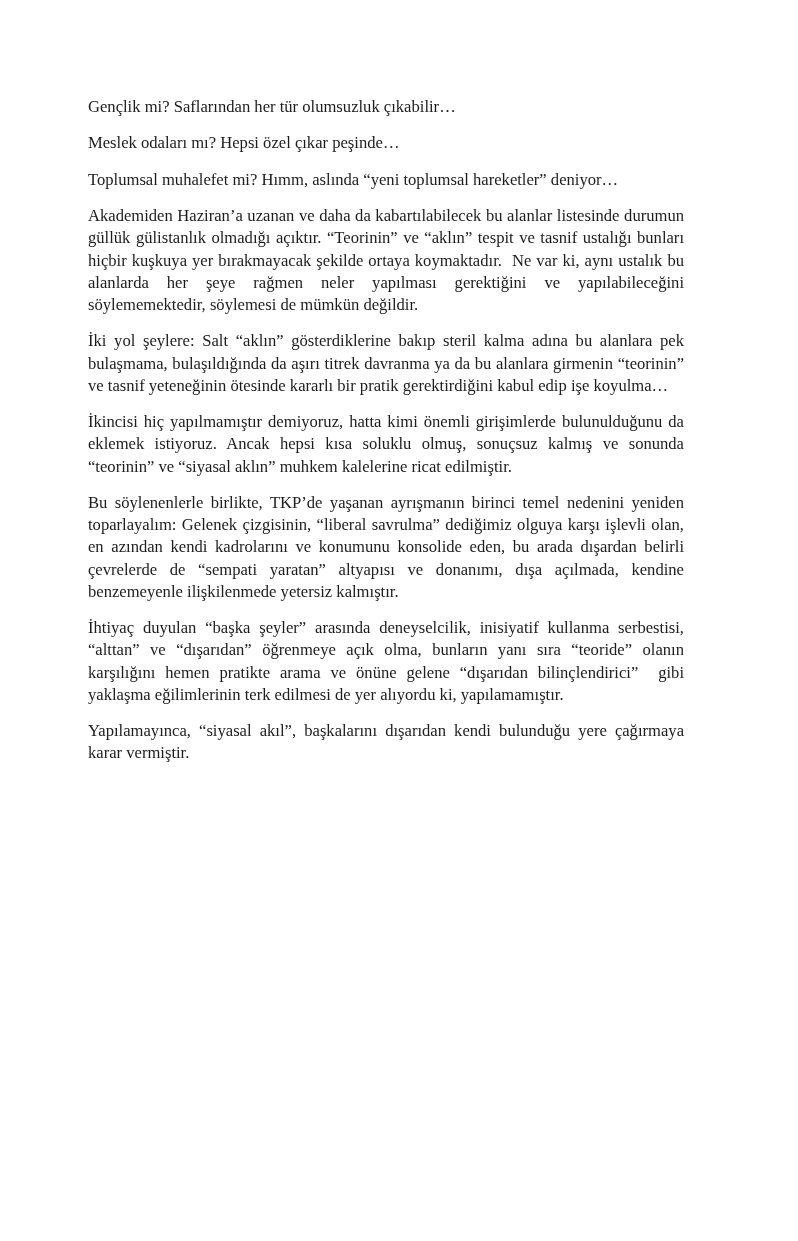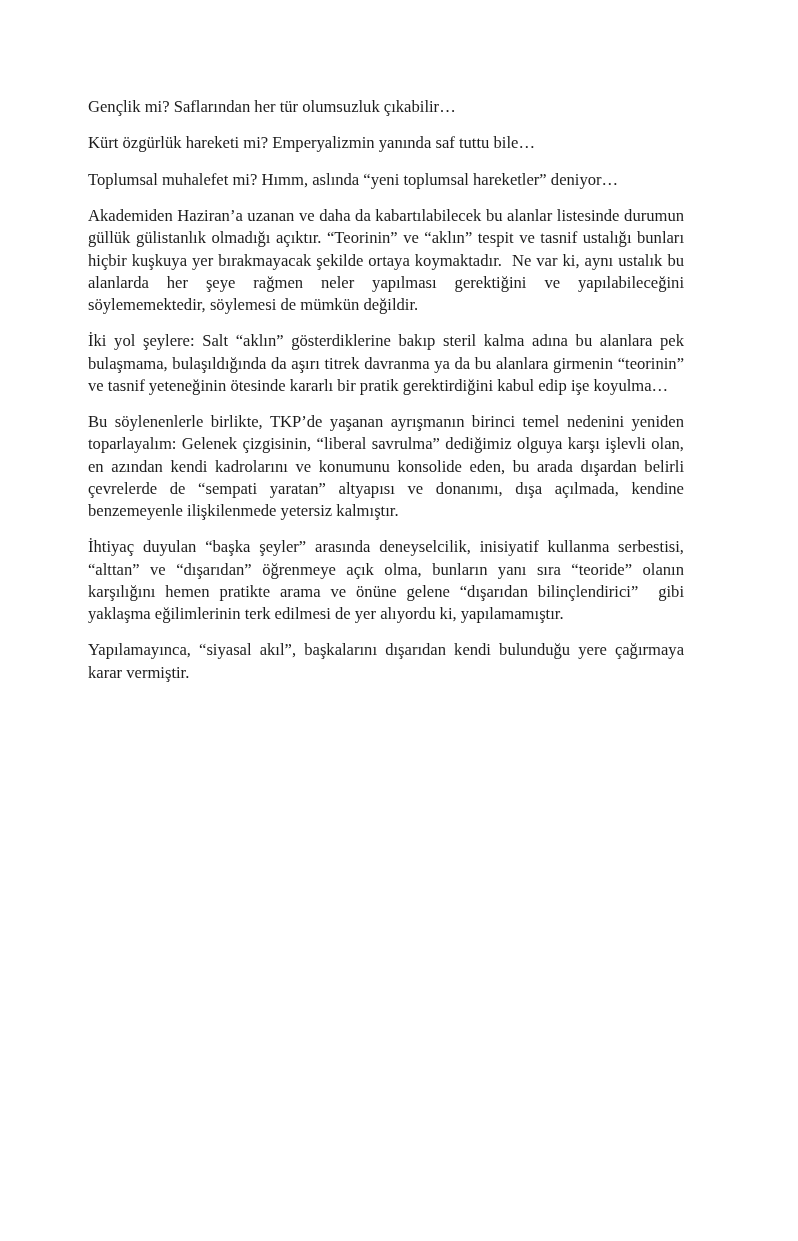--- a/index.html
+++ b/index.html
@@ -59,24 +59,25 @@
   }
 </style>
 </head>
 <body>
 
 <div class="page">
 
   <div class="text-column">
 
     <p class="para">Gençlik mi? Saflarından her tür olumsuzluk çıkabilir…</p>
-    <p class="para">Kürt özgürlük hareketi mi? Emperyalizmin yanında saf tuttu bile…</p>
+    <p class="para">Meslek odaları mı? Hepsi özel çıkar peşinde…</p>
     <p class="para">Toplumsal muhalefet mi? Hımm, aslında “yeni toplumsal hareketler” deniyor…</p>
     <p class="para">Akademiden Haziran’a uzanan ve daha da kabartılabilecek bu alanlar listesinde durumun güllük gülistanlık olmadığı açıktır. “Teorinin” ve “aklın” tespit ve tasnif ustalığı bunları hiçbir kuşkuya yer bırakmayacak şekilde ortaya koymaktadır.  Ne var ki, aynı ustalık bu alanlarda her şeye rağmen neler yapılması gerektiğini ve yapılabileceğini söylememektedir, söylemesi de mümkün değildir.</p>
     <p class="para">İki yol şeylere: Salt “aklın” gösterdiklerine bakıp steril kalma adına bu alanlara pek bulaşmama, bulaşıldığında da aşırı titrek davranma ya da bu alanlara girmenin “teorinin” ve tasnif yeteneğinin ötesinde kararlı bir pratik gerektirdiğini kabul edip işe koyulma…</p>
+    <p class="para">İkincisi hiç yapılmamıştır demiyoruz, hatta kimi önemli girişimlerde bulunulduğunu da eklemek istiyoruz. Ancak hepsi kısa soluklu olmuş, sonuçsuz kalmış ve sonunda “teorinin” ve “siyasal aklın” muhkem kalelerine ricat edilmiştir.</p>
     <p class="para">Bu söylenenlerle birlikte, TKP’de yaşanan ayrışmanın birinci temel nedenini yeniden toparlayalım: Gelenek çizgisinin, “liberal savrulma” dediğimiz olguya karşı işlevli olan, en azından kendi kadrolarını ve konumunu konsolide eden, bu arada dışardan belirli çevrelerde de “sempati yaratan” altyapısı ve donanımı, dışa açılmada, kendine benzemeyenle ilişkilenmede yetersiz kalmıştır.</p>
     <p class="para">İhtiyaç duyulan “başka şeyler” arasında deneyselcilik, inisiyatif kullanma serbestisi, “alttan” ve “dışarıdan” öğrenmeye açık olma, bunların yanı sıra “teoride” olanın karşılığını hemen pratikte arama ve önüne gelene “dışarıdan bilinçlendirici”  gibi yaklaşma eğilimlerinin terk edilmesi de yer alıyordu ki, yapılamamıştır.</p>
     <p class="para">Yapılamayınca, “siyasal akıl”, başkalarını dışarıdan kendi bulunduğu yere çağırmaya karar vermiştir.</p>
 
   </div>
 
   <div class="folio">22</div>
 
 </div>
 

